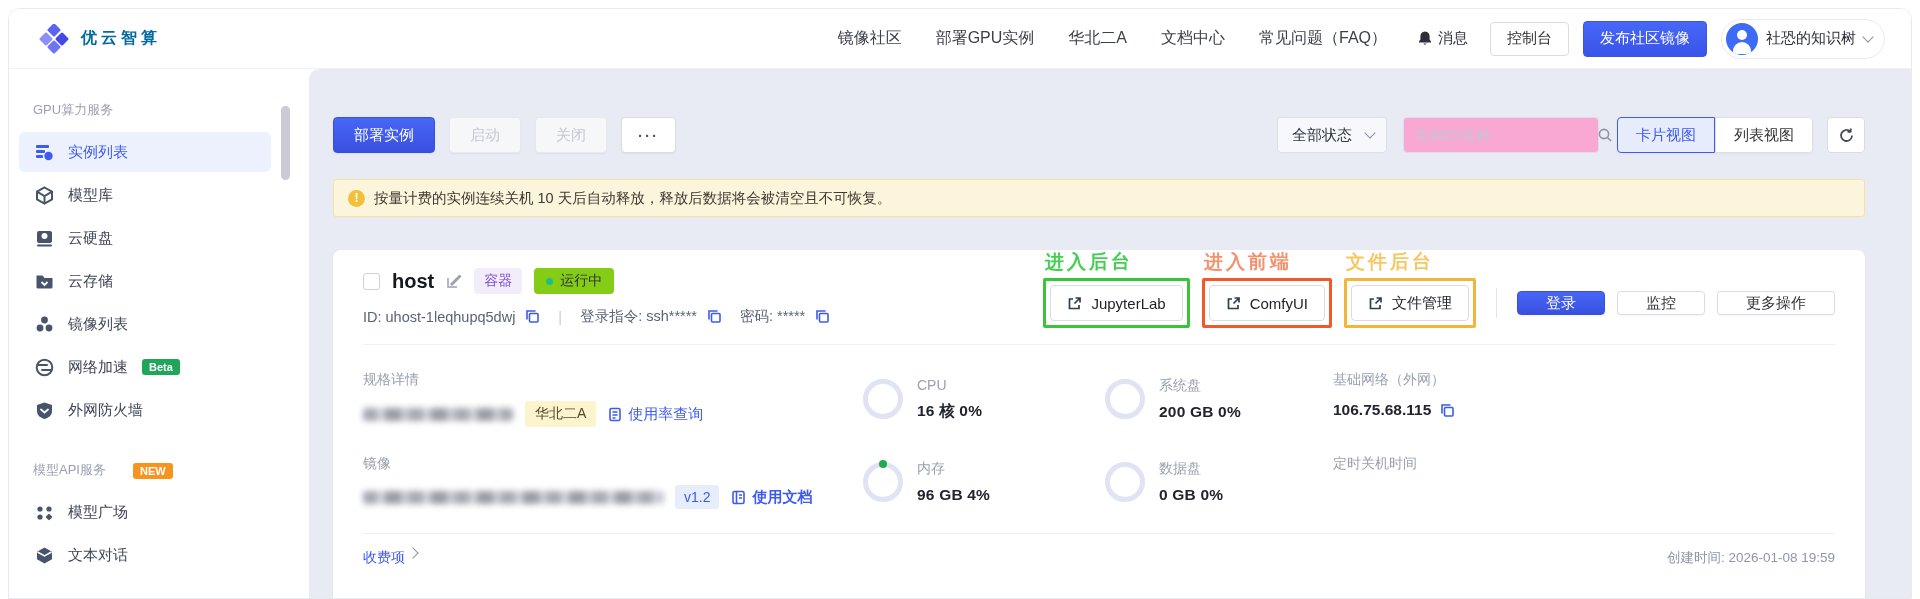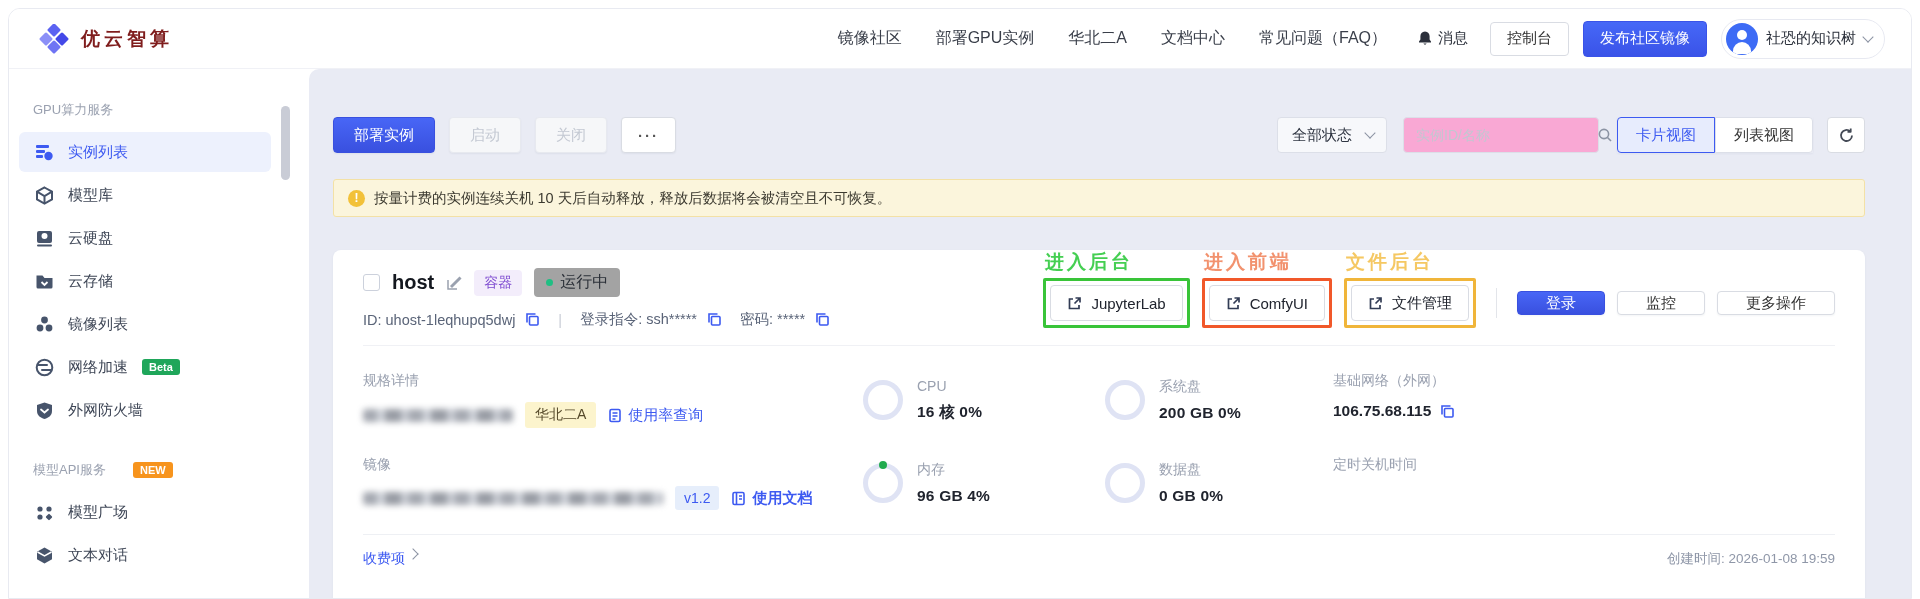--- a/index.html
+++ b/index.html
@@ -5,21 +5,21 @@
   * { margin:0; padding:0; box-sizing:border-box; }
   html,body { width:1920px; height:599px; overflow:hidden; background:#fff;
     font-family:"Liberation Sans","DejaVu Sans",sans-serif; color:#333; }
   .window { width:1904px; height:591px; margin:8px 8px 0; border:1px solid #e8eaf1;
     border-radius:12px 12px 0 0; overflow:hidden; background:#fff; position:relative; }
 
   
   .header { height:60px; background:#fff; display:flex; align-items:center;
     padding:0 26px 0 30px; border-bottom:1px solid #f0f1f6; position:relative; z-index:5; }
   .brand { display:flex; align-items:center; gap:12px; }
-  .brand-name { font-size:19px; font-weight:bold; letter-spacing:4px; color:#7f1d1d; }
+  .brand-name { font-size:16px; font-weight:bold; letter-spacing:4px; color:#0369a1; }
   .header-spacer { flex:1; }
   .nav { display:flex; align-items:center; gap:34px; margin-right:30px; }
   .nav-item { font-size:16px; color:#3a3f4a; cursor:pointer; white-space:nowrap; }
   .msg { display:flex; align-items:center; gap:5px; font-size:15px; color:#2b303b; margin-right:22px; cursor:pointer; }
   .btn { display:inline-flex; align-items:center; justify-content:center; border-radius:4px;
     font-size:15px; cursor:pointer; border:1px solid #d9dce3; background:#fff; color:#333; }
   .btn-console { height:34px; padding:0 16px; margin-right:14px; }
   .btn-primary { background:linear-gradient(180deg,#4668f7,#3a53e8); border-color:#3a53e8; color:#fff; }
   .btn-publish { height:36px; padding:0 16px; margin-right:14px; }
   .user-pill { display:flex; align-items:center; gap:8px; border:1px solid #e7e9f1; border-radius:999px;
@@ -30,21 +30,21 @@
   .avatar b { position:absolute; left:50%; top:19px; transform:translateX(-50%); width:18px; height:12px;
     background:#fff; border-radius:9px 9px 0 0; }
   .user-name { font-size:15px; color:#2b303b; }
   .chev { width:8px; height:8px; border-right:1.6px solid #8b93a3; border-bottom:1.6px solid #8b93a3;
     transform:rotate(45deg); margin-top:-4px; }
 
   
   .body { display:flex; height:531px; }
   .sidebar { width:300px; background:#fff; padding:26px 0 0 0; flex-shrink:0; position:relative; }
   .side-section { font-size:13px; color:#9aa1b0; padding:0 0 10px 24px; margin-top:6px;
-    display:flex; align-items:center; gap:7px; }
+    display:flex; align-items:flex-end; gap:7px; }
   .side-item { display:flex; align-items:center; gap:14px; height:40px; margin:3px 38px 3px 10px;
     padding:0 0 0 16px; border-radius:6px; font-size:15px; color:#3e4656; cursor:pointer; }
   .side-item .sicon { width:19px; height:19px; color:#47546b; flex-shrink:0; display:flex; }
   .side-item.active { background:#edf1fd; color:#3d5af1; }
   .side-item.active .sicon { color:#3d5af1; }
   .badge-beta { background:#1fa65a; color:#fff; font-size:11px; font-weight:bold; padding:2px 7px; border-radius:3px; }
   .badge-new { background:#f7941d; color:#fff; font-size:11px; font-weight:bold; padding:2px 7px; border-radius:3px;margin-left:20px; }
   .side-gap { height:22px; }
   .scroll-thumb { position:absolute; left:272px; top:37px; width:9px; height:74px;
     background:#c9ccd6; border-radius:5px; }
@@ -83,21 +83,21 @@
   
   .card { margin-top:33px; background:#fff; border-radius:8px; padding:0 30px; height:100%;
     box-shadow:0 1px 3px rgba(40,50,90,.05); }
   .card-head { display:flex; justify-content:space-between; align-items:flex-start; }
   .head-left { margin-top:18px; }
   .host-line { display:flex; align-items:center; gap:12px; }
   .cbx { width:17px; height:17px; border:1px solid #ccd1dc; border-radius:3px; background:#fff; cursor:pointer; }
   .host-name { font-size:20px; font-weight:bold; color:#14181f; }
   .edit-ic { color:#9aa1af; display:flex; cursor:pointer; }
   .chip-type { background:#f3edfb; color:#7e4bd0; font-size:14px; padding:4px 10px; border-radius:4px; }
-  .chip-status { background:#a3a3a3; color:#2b3038; font-size:16px; padding:4px 12px; border-radius:4px;
+  .chip-status { background:#84cc16; color:#2b3038; font-size:14px; padding:4px 12px; border-radius:4px;
     display:flex; align-items:center; gap:7px; }
   .dot-green { width:7px; height:7px; border-radius:50%; background:#1fbf83; }
   .id-line { margin-top:13px; display:flex; align-items:center; gap:10px; font-size:14.5px; color:#5a6478; }
   .copy-ic { color:#3d5af1; display:flex; cursor:pointer; }
   .id-sep { color:#c9cdd6; margin:0 8px; }
 
   .head-right { display:flex; align-items:center; gap:12px; margin-top:28px; }
   .ql-group { position:relative; }
   .ql-ann { position:absolute; top:-29px; left:2px; font-size:19px; font-weight:bold; letter-spacing:3px;
     white-space:nowrap; transform:rotate(-.5deg); text-shadow:0 1px 0 rgba(255,255,255,.8); }

